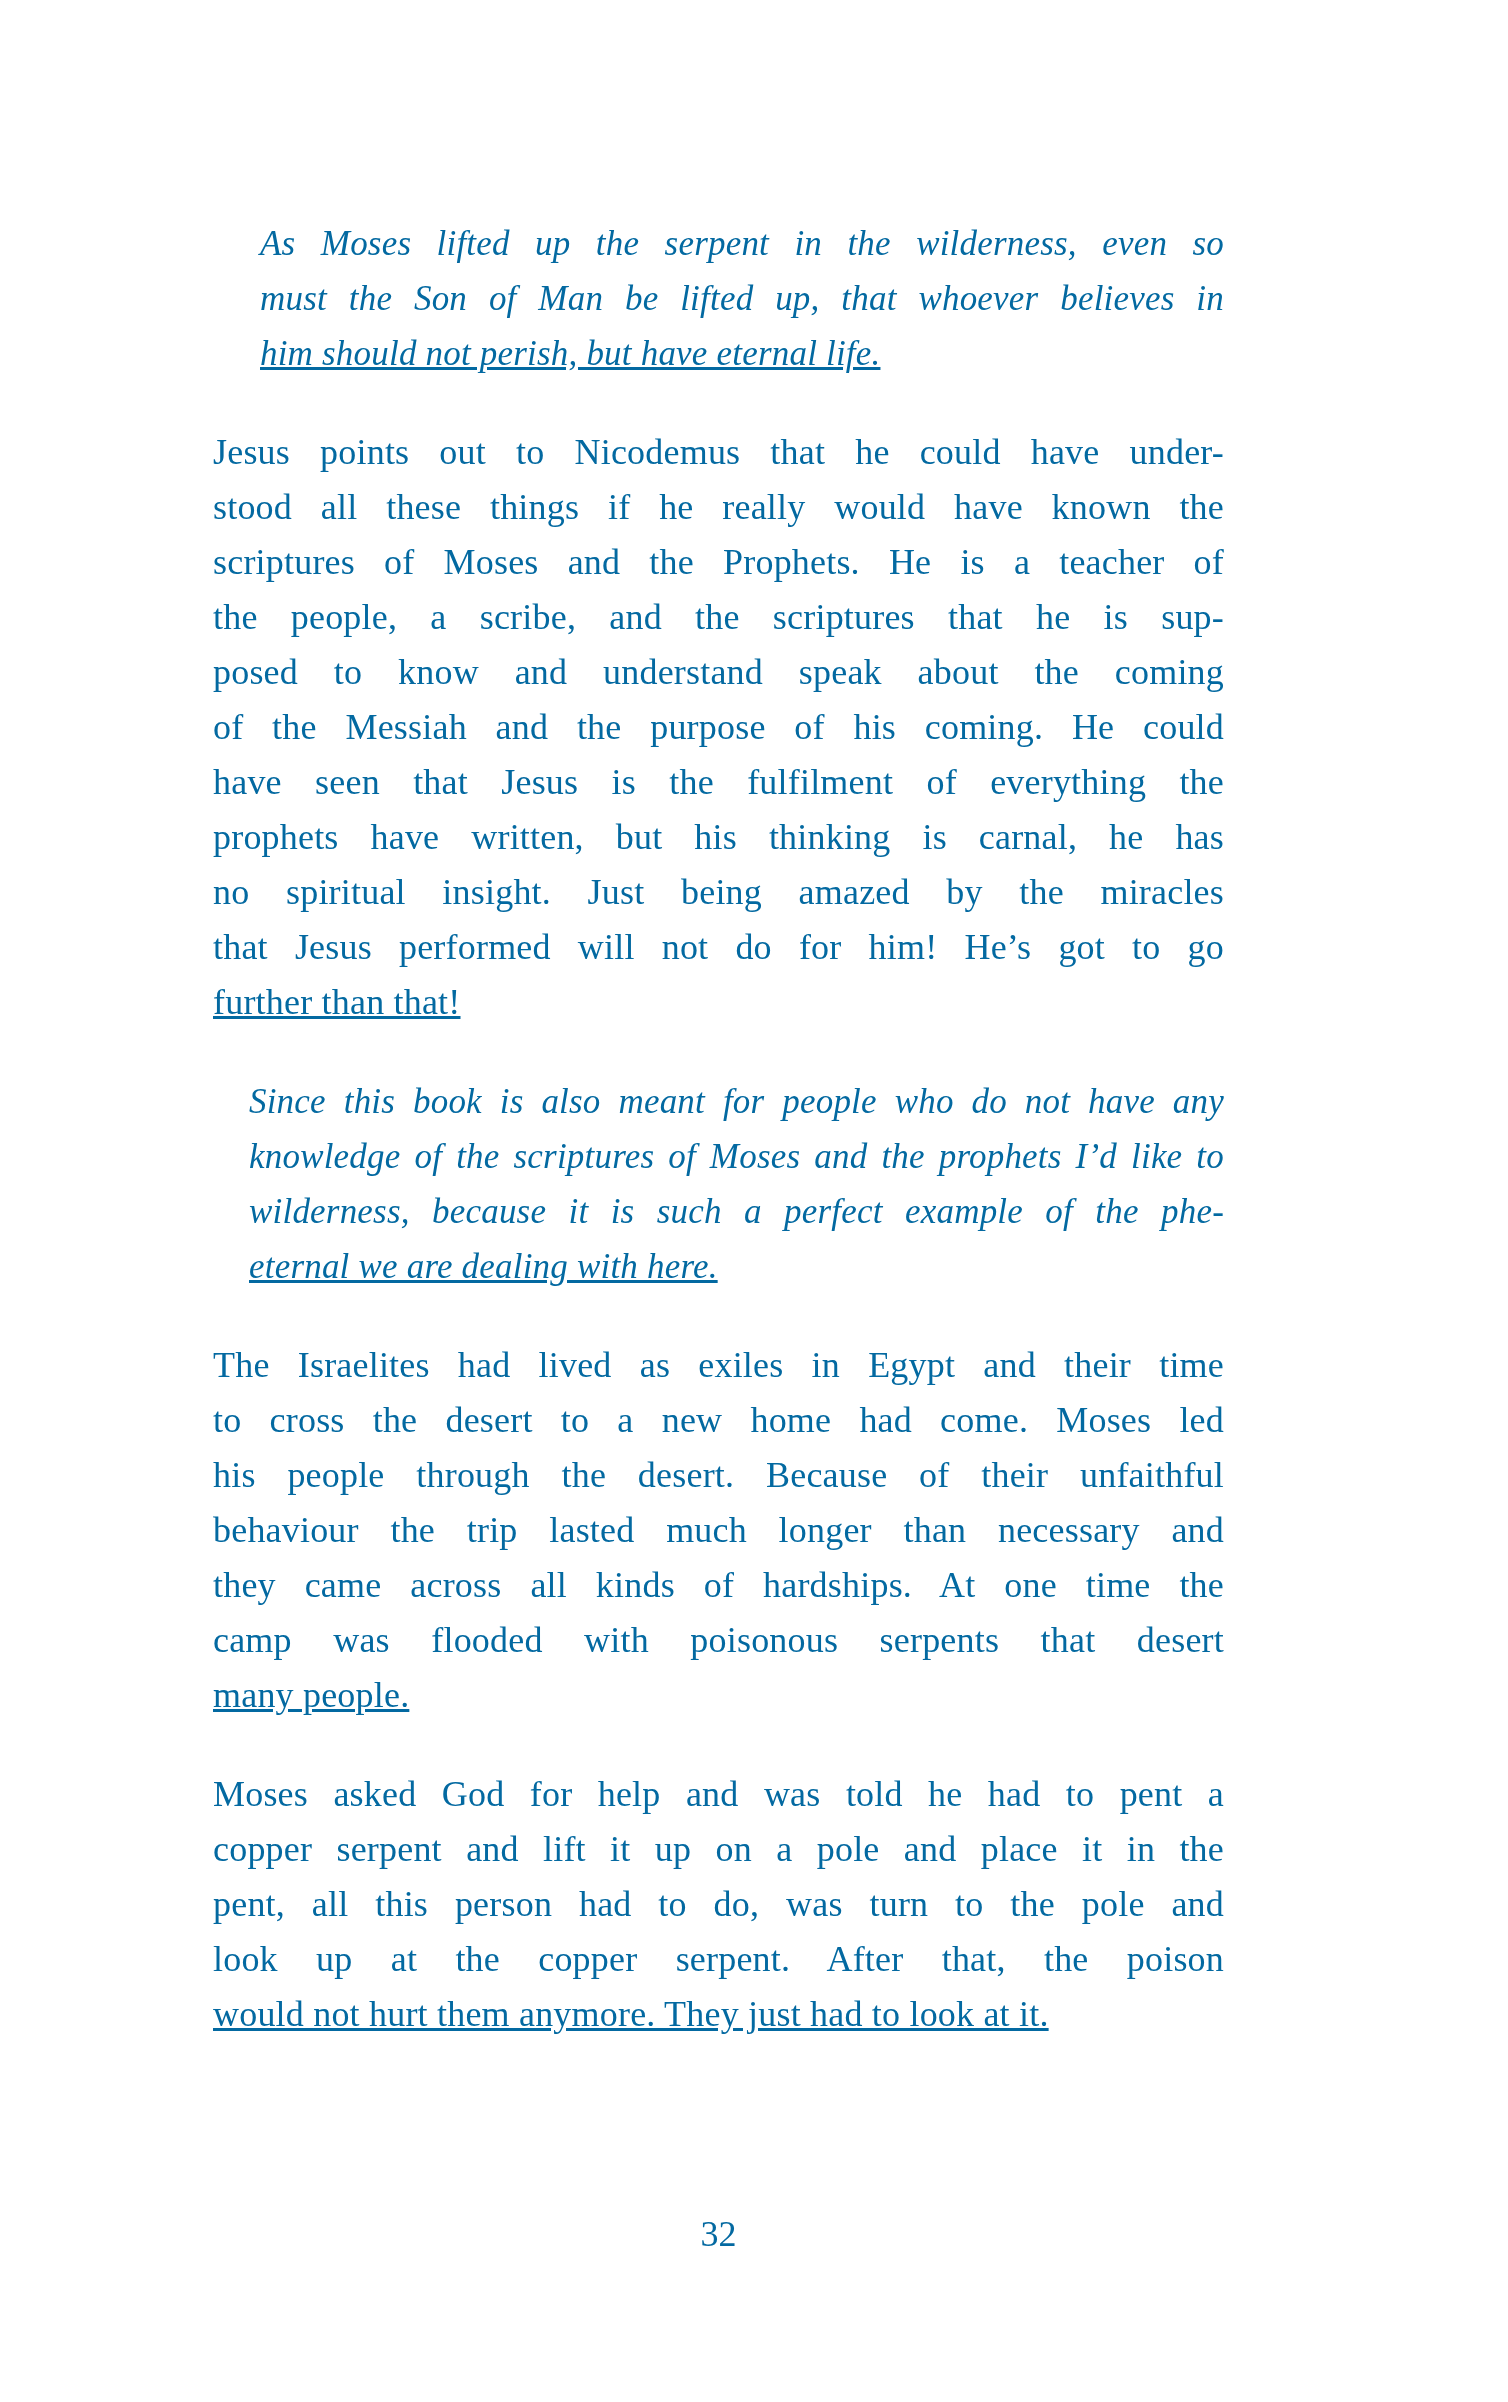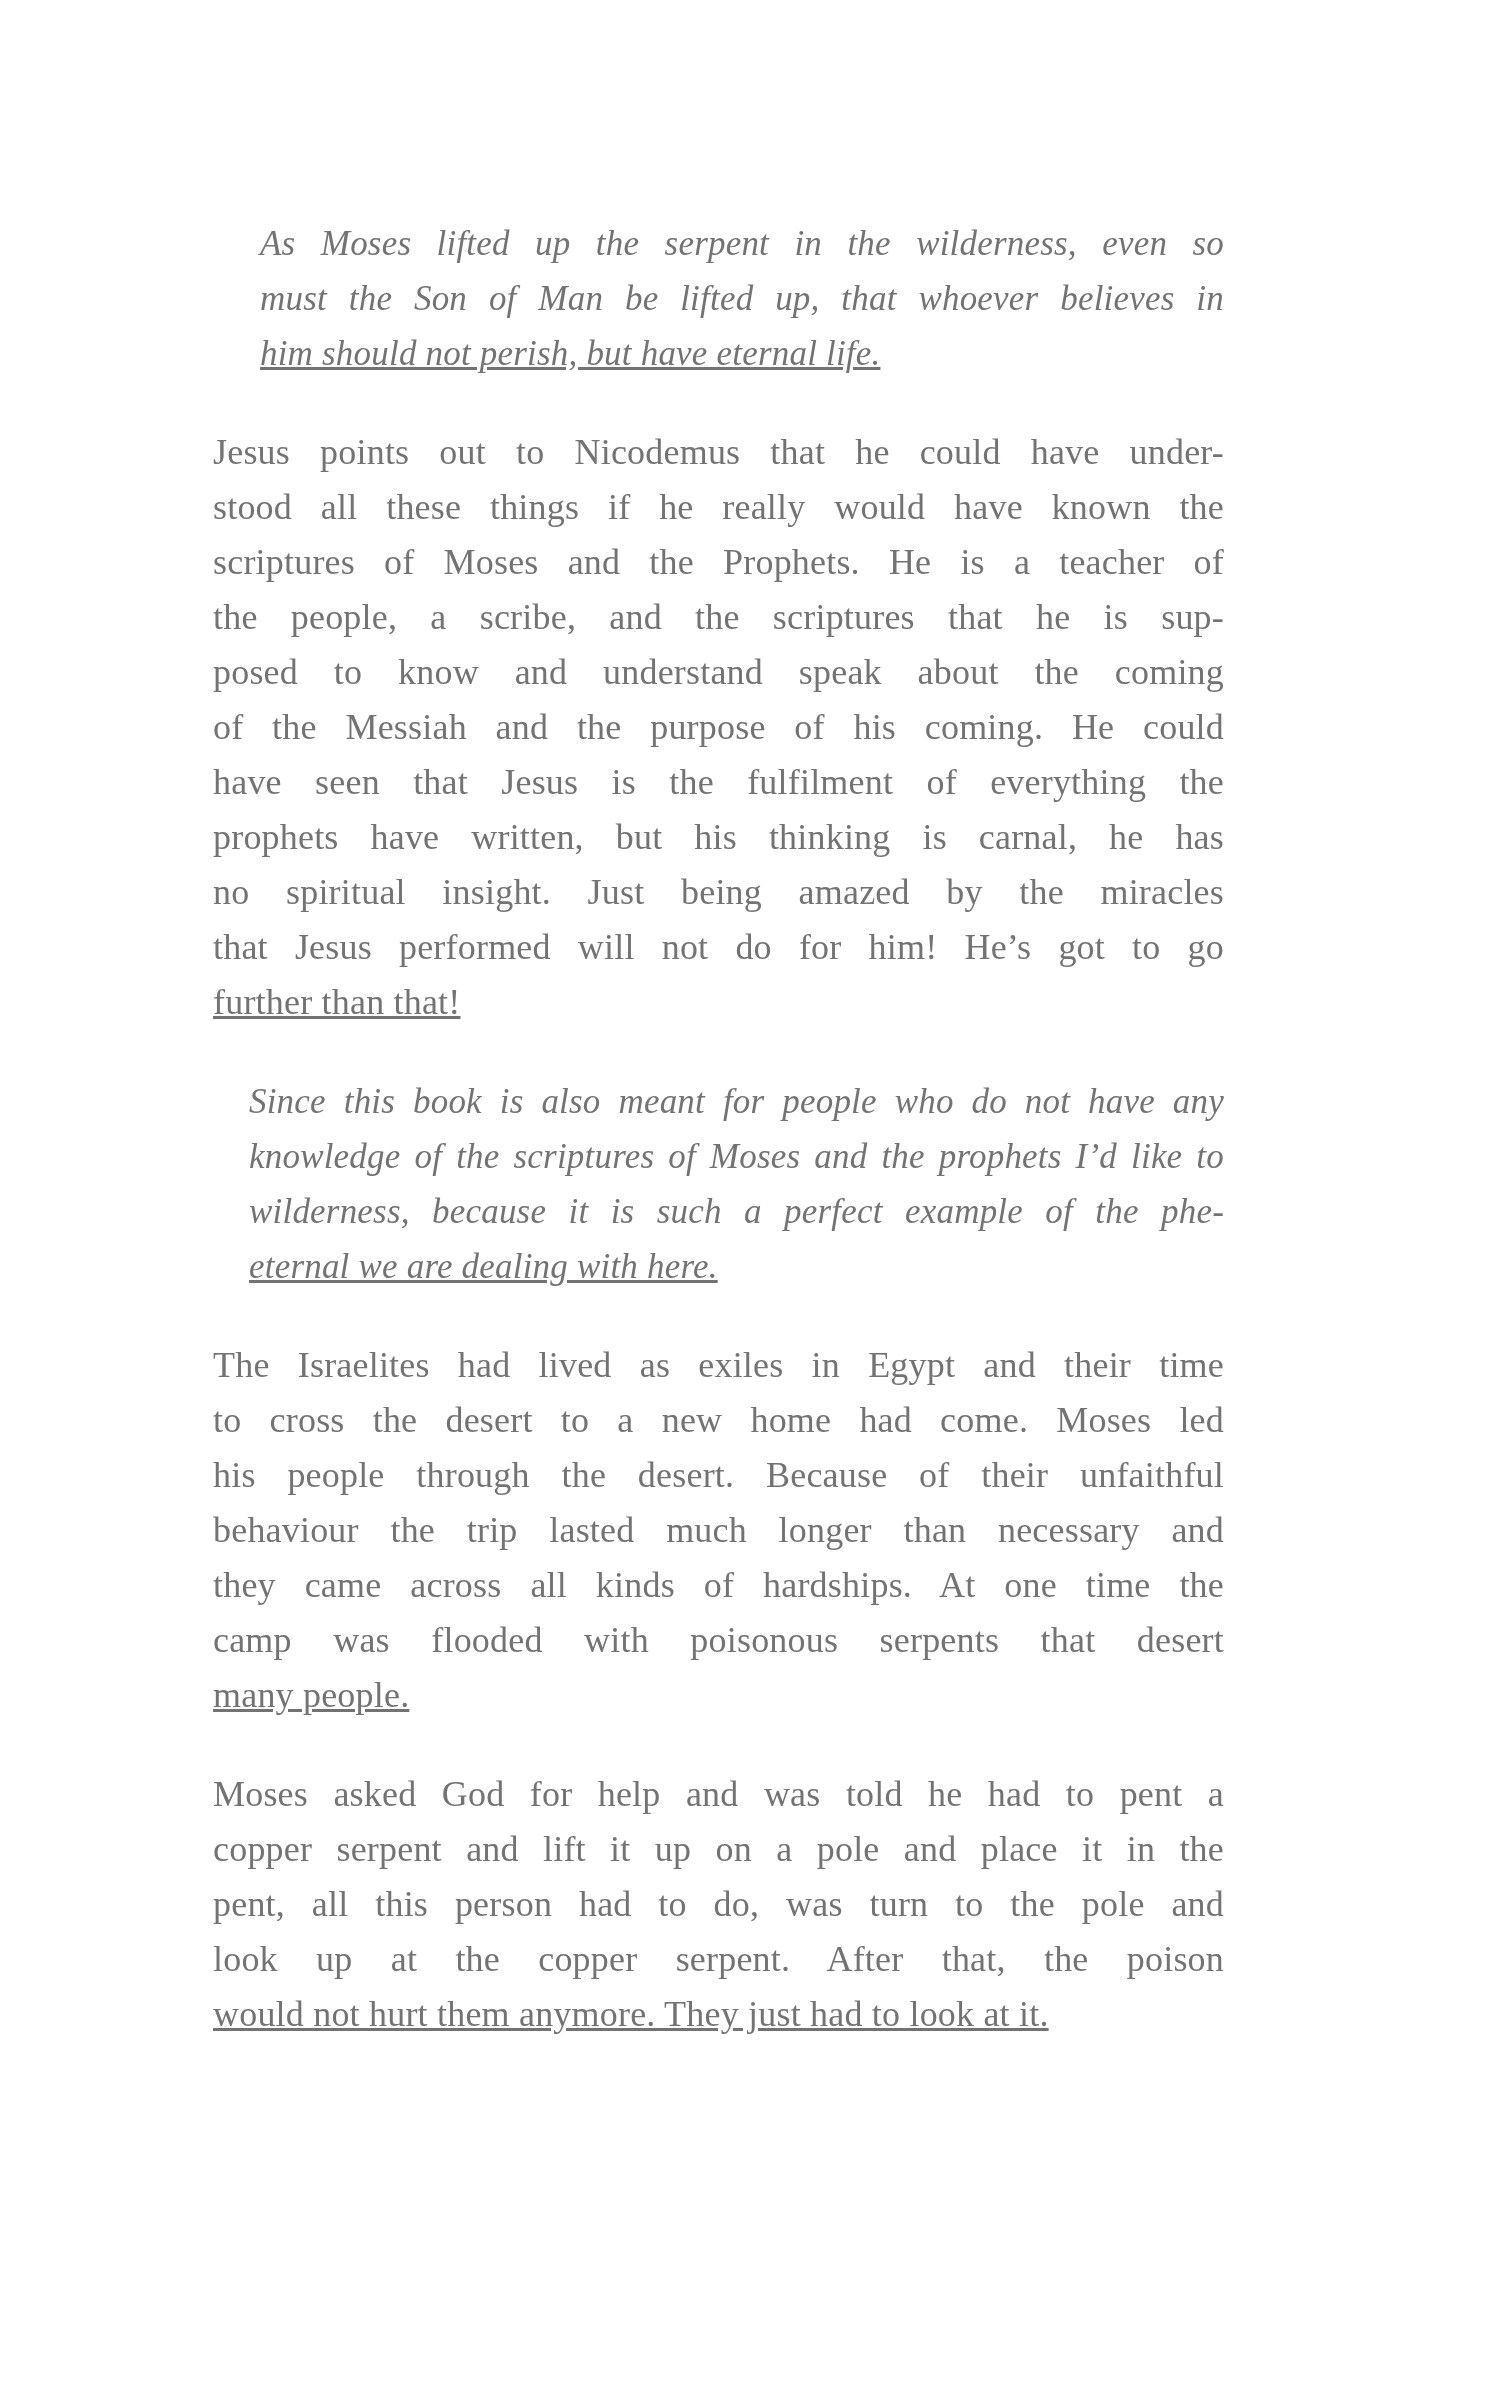--- a/index.html
+++ b/index.html
@@ -7,21 +7,21 @@
     padding: 0;
     background: #ffffff;
   }
   .page {
     position: relative;
     width: 1508px;
     height: 2403px;
     background: #ffffff;
     overflow: hidden;
     font-family: "Liberation Serif", "DejaVu Serif", serif;
-    color: #737373;
+    color: #0369a1;
   }
   .text-column {
     position: absolute;
     left: 213px;
     top: 216px;
     width: 1011px;
   }
   .block {
     font-size: 36px;
     line-height: 55px;
@@ -97,14 +97,15 @@
         <div class="line last">many people.</div>
       </div>
       <div class="block normal">
         <div class="line">Moses asked God for help and was told he had to pent a</div>
         <div class="line">copper serpent and lift it up on a pole and place it in the</div>
         <div class="line">pent, all this person had to do, was turn to the pole and</div>
         <div class="line">look up at the copper serpent. After that, the poison</div>
         <div class="line last">would not hurt them anymore. They just had to look at it.</div>
       </div>
     </div>
+  <div class="page-number">32</div>
 </div>
 
 
 </body></html>

